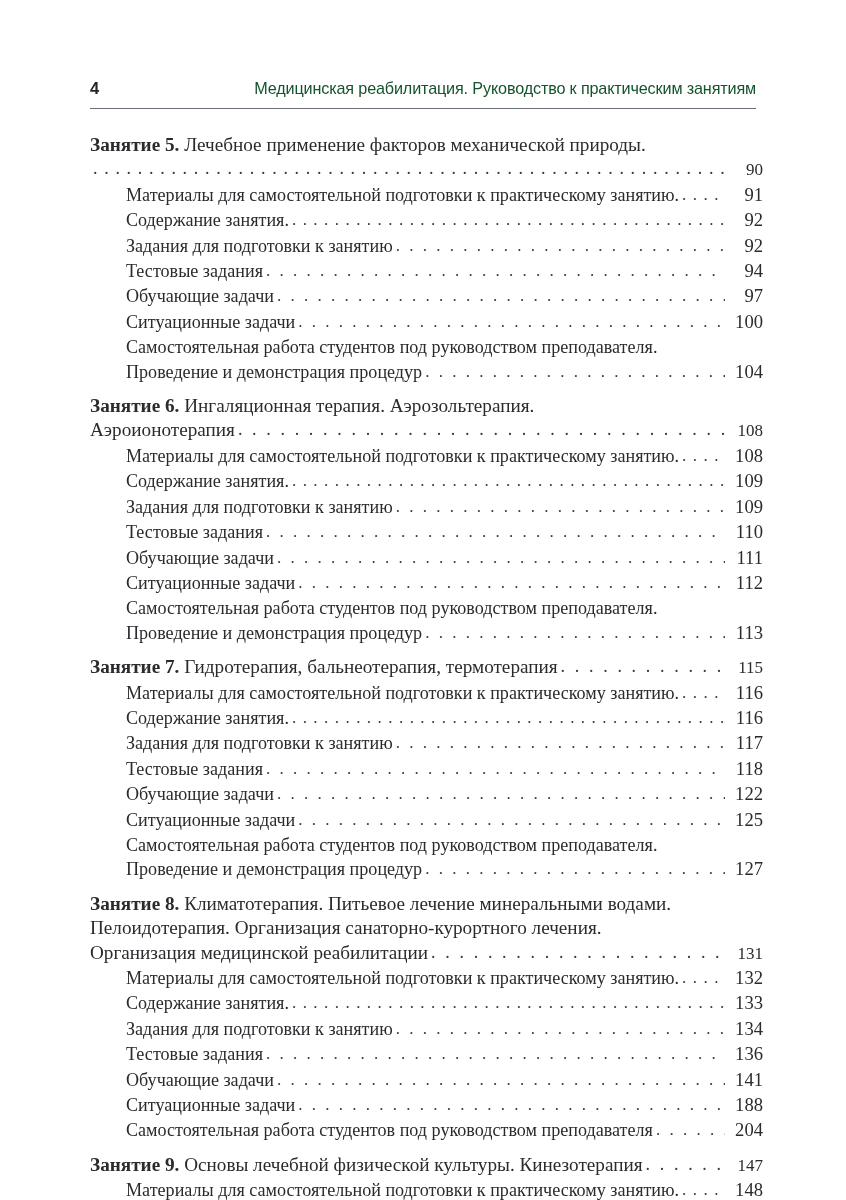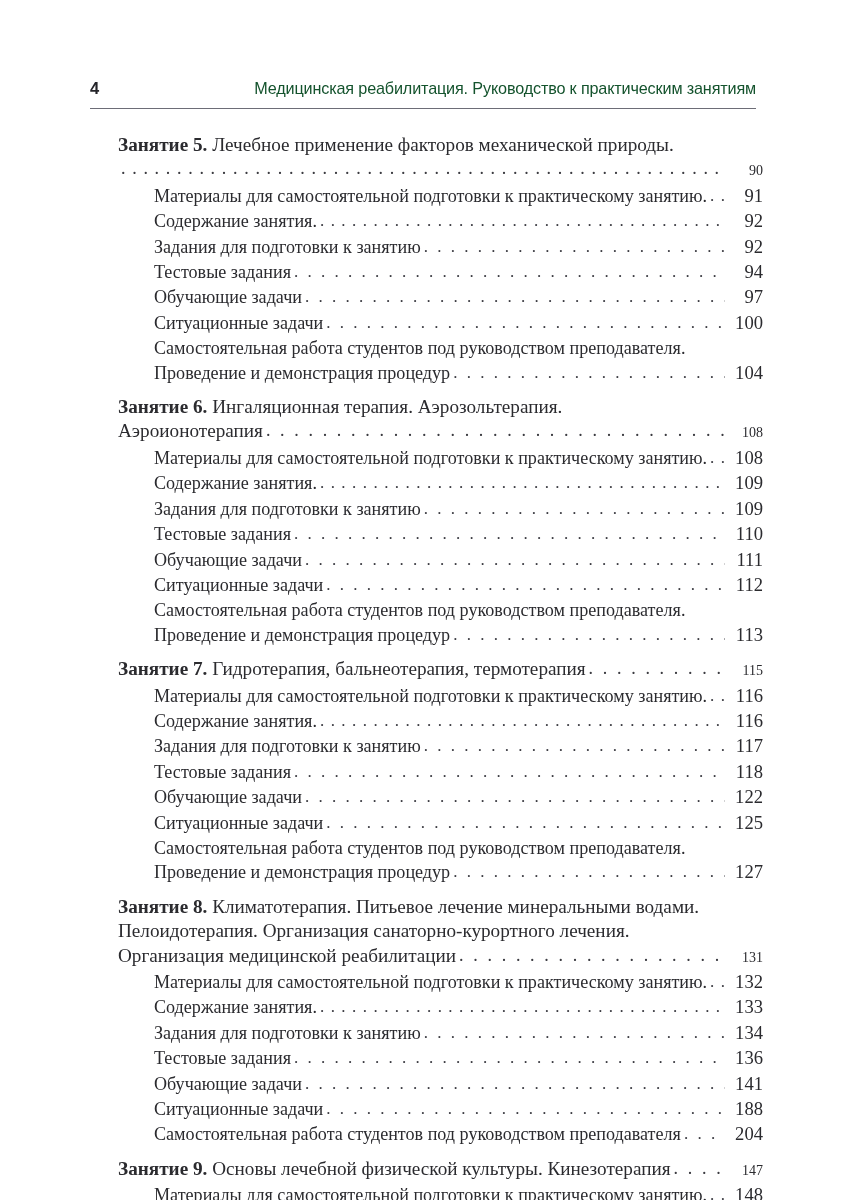--- a/index.html
+++ b/index.html
@@ -56,21 +56,21 @@
     margin-top: 4px;
     margin-right: 7px;
     height: 1px;
     background: #6d6d77;
   }
 
   
   .toc {
     margin-top: 24px;
   }
-  .toc-section { margin-bottom: 9px; margin-left: 28px; }
+  .toc-section { margin-bottom: 9px; }
   .toc-section:last-child { margin-bottom: 0; }
 
   .toc-line {
     display: flex;
     align-items: baseline;
     font-size: 19.2px;
     line-height: 24.4px;
     white-space: nowrap;
   }
 
@@ -94,21 +94,21 @@
     font-size: 18px;
     transform: translateY(-1px);
   }
   .lvl2 .leader { letter-spacing: 2.5px; font-size: 17px; }
   .leader.tight { letter-spacing: 1.1px; }
   .page-no {
     flex: 0 0 auto;
     text-align: right;
     min-width: 34px;
     padding-left: 3px;
-    font-size: 14px;
+    font-size: 17px;
   }
   .lvl2 .page-no { font-size: 18.6px; }
   .toc-line.cont .label,
   .toc-line.noleader .label { flex: 1 1 auto; }
 </style>
 </head>
 <body>
 
 <div class="page">
 

